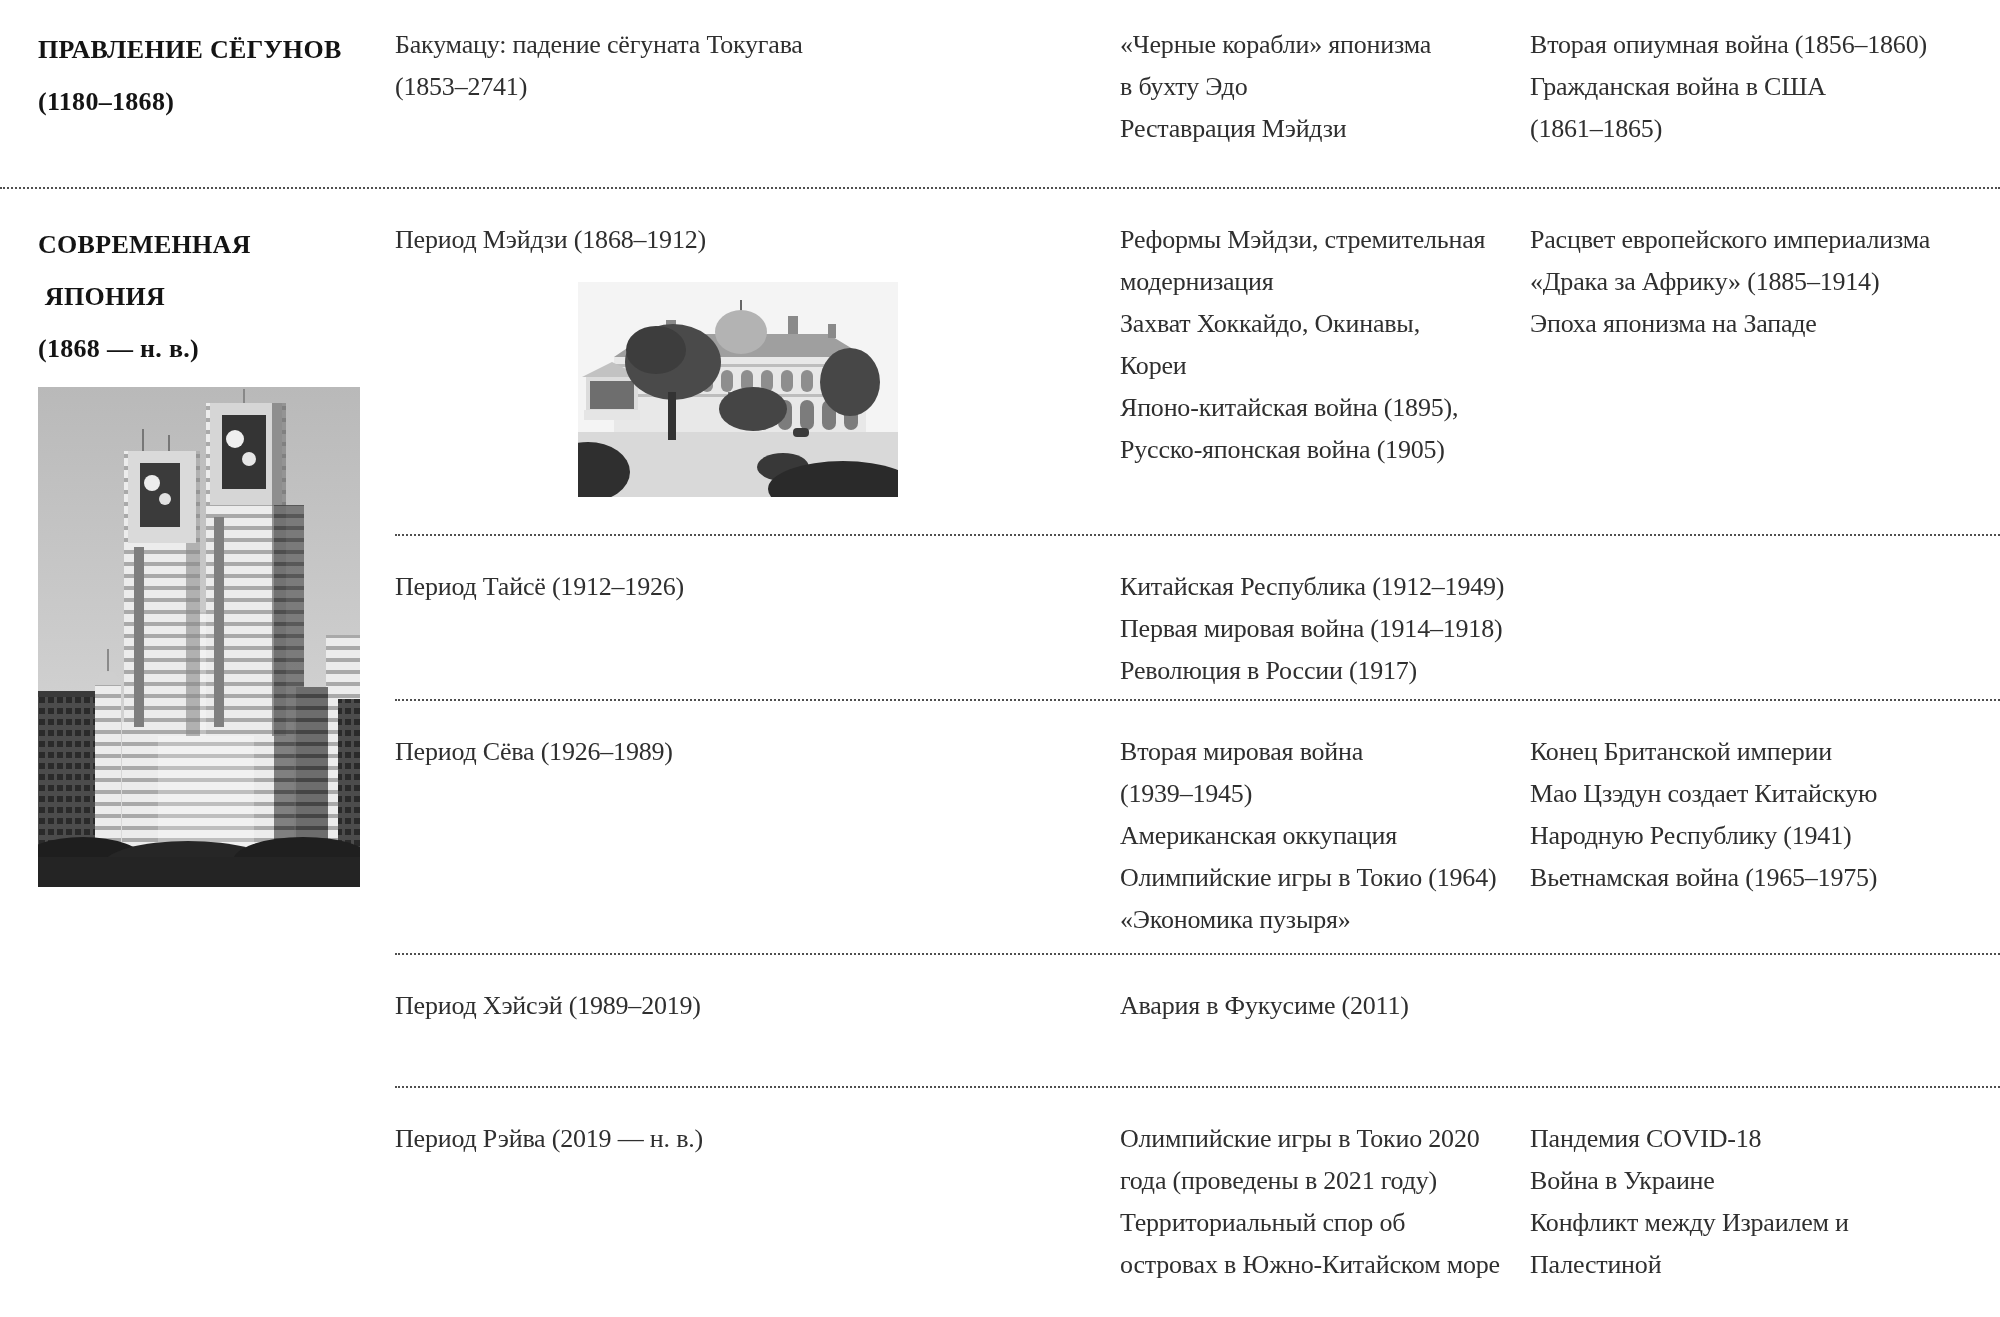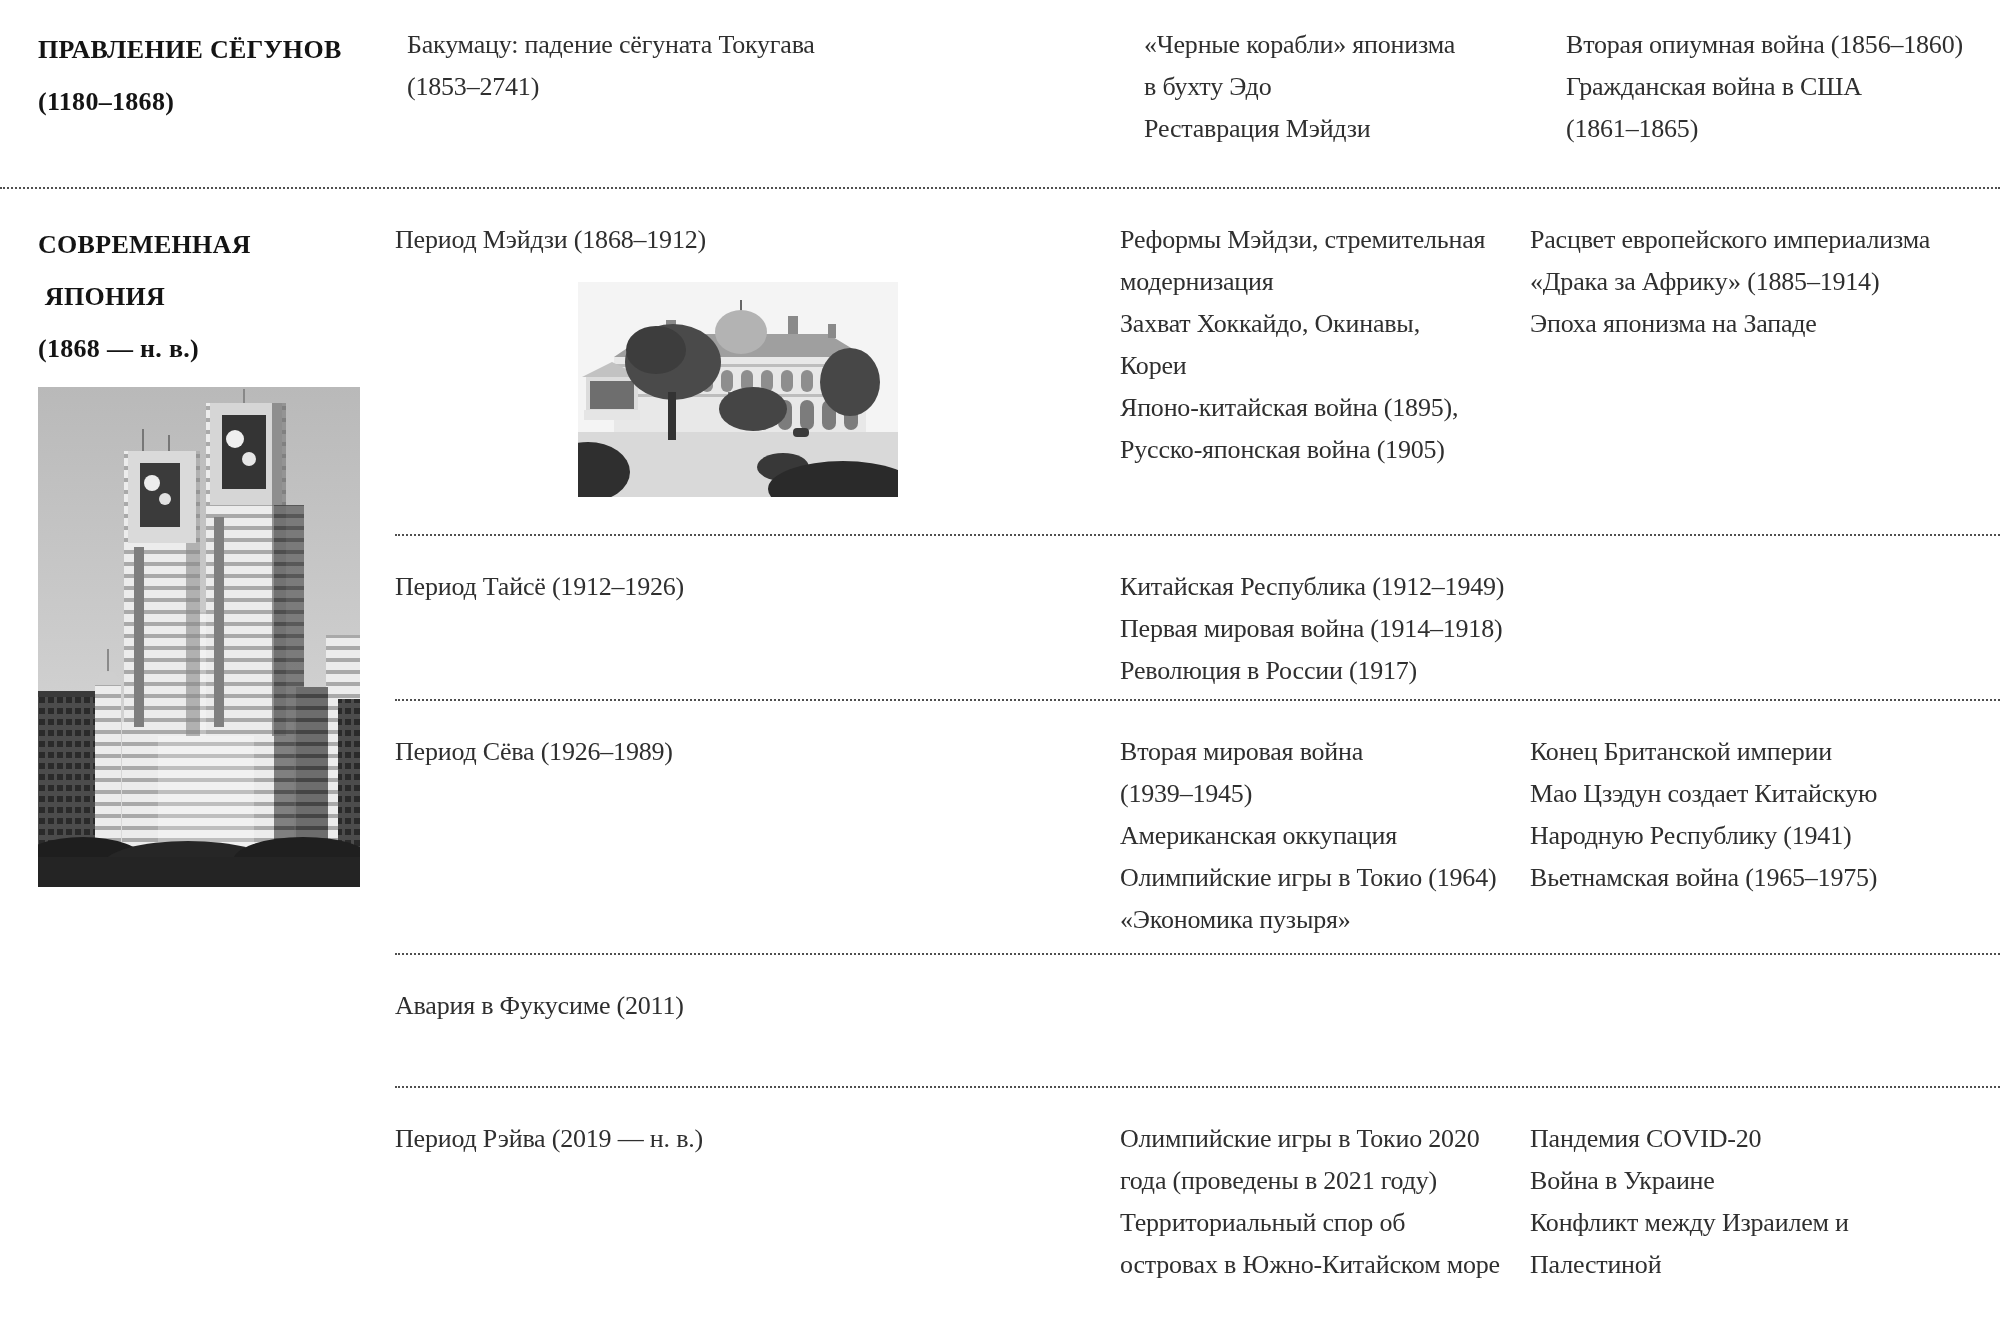--- a/index.html
+++ b/index.html
@@ -29,21 +29,20 @@
     letter-spacing: 0.3px;
   }
   
   .row-a {
     display: grid;
     grid-template-columns: 357px 725px 410px 1fr;
     box-sizing: border-box;
     height: 189px;
     padding: 24px 12px 0 38px;
     border-bottom: 2px dotted #4f4f4f;
-    gap: 12px;
   }
   
   .modern {
     display: grid;
     grid-template-columns: 357px 1fr;
     box-sizing: border-box;
     height: 1128px;
     padding-left: 38px;
   }
   .modern-left { padding-top: 30px; }
@@ -231,30 +230,31 @@
 Американская оккупация
 Олимпийские игры в Токио (1964)
 «Экономика пузыря»</div>
         <div class="cell">Конец Британской империи
 Мао Цзэдун создает Китайскую
 Народную Республику (1941)
 Вьетнамская война (1965–1975)</div>
       </div>
 
       <div class="subrow r-heisei">
+        <div class="cell">Период Хэйсэй (1989–2019)</div>
         <div class="cell">Авария в Фукусиме (2011)</div>
       </div>
 
       <div class="subrow r-reiwa">
         <div class="cell">Период Рэйва (2019 — н. в.)</div>
         <div class="cell">Олимпийские игры в Токио 2020
 года (проведены в 2021 году)
 Территориальный спор об
 островах в Южно-Китайском море</div>
-        <div class="cell">Пандемия COVID-20
+        <div class="cell">Пандемия COVID-18
 Война в Украине
 Конфликт между Израилем и
 Палестиной</div>
       </div>
 
     </div>
   </section>
 
 </div>
 

